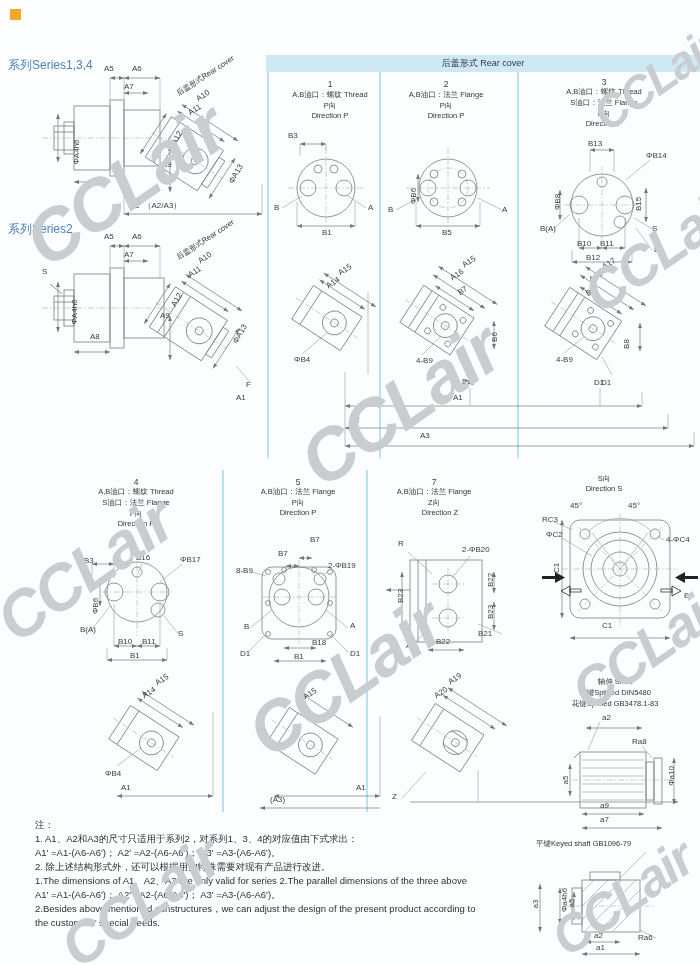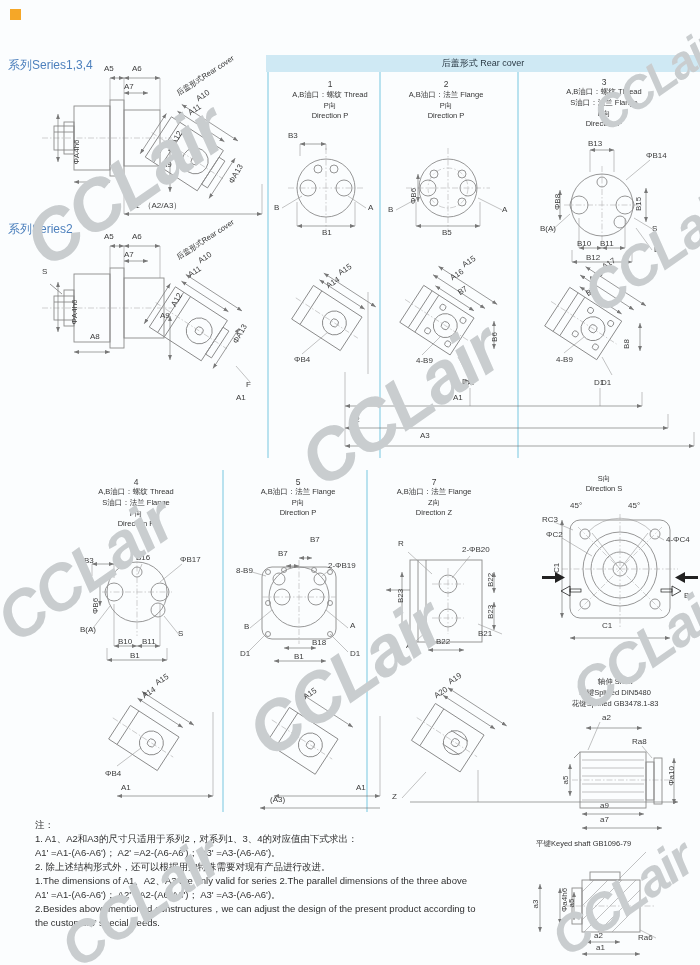--- a/index.html
+++ b/index.html
@@ -494,21 +494,21 @@
     <line class="dim" x1="122" y1="130" x2="122" y2="158"></line>
     <line class="dim" x1="30" y1="100" x2="30" y2="158"></line>
     <line class="thin" x1="130" y1="162" x2="106" y2="152"></line>
     <line class="dim" x1="56" y1="178" x2="92" y2="178"></line>
     <line class="thin" x1="36" y1="176" x2="54" y2="160"></line>
     <line class="dim1" x1="38" y1="118" x2="14" y2="118"></line>
   </svg>
 <span class="lbl num ctr" style="left: 62px; top: 6px; transform: translateX(-50%);">7</span>
     <span class="lbl cap ctr" style="left: 62px; top: 16px; transform: translateX(-50%);">A,B油口：法兰 Flange</span>
     <span class="lbl cap ctr" style="left: 62px; top: 27px; transform: translateX(-50%);">Z向</span>
-    <span class="lbl cap ctr" style="left: 62px; top: 37px; transform: translateX(-50%);">Direction Z</span>
+    <span class="lbl cap ctr" style="left: 68px; top: 37px; transform: translateX(-50%);">Direction Z</span>
     <span class="lbl" style="left: 26px; top: 68px;">R</span>
     <span class="lbl" style="left: 90px; top: 74px;">2-ΦB20</span>
     <span class="lbl" style="left: 22px; top: 120px; transform: rotate(-90deg);">B23</span>
     <span class="lbl" style="left: 112px; top: 104px; transform: rotate(-90deg);">B22</span>
     <span class="lbl" style="left: 112px; top: 136px; transform: rotate(-90deg);">B23</span>
     <span class="lbl" style="left: 106px; top: 158px;">B21</span>
     <span class="lbl" style="left: 64px; top: 166px;">B22</span>
     <span class="lbl" style="left: 34px; top: 170px;">A</span>
   </div>
 

